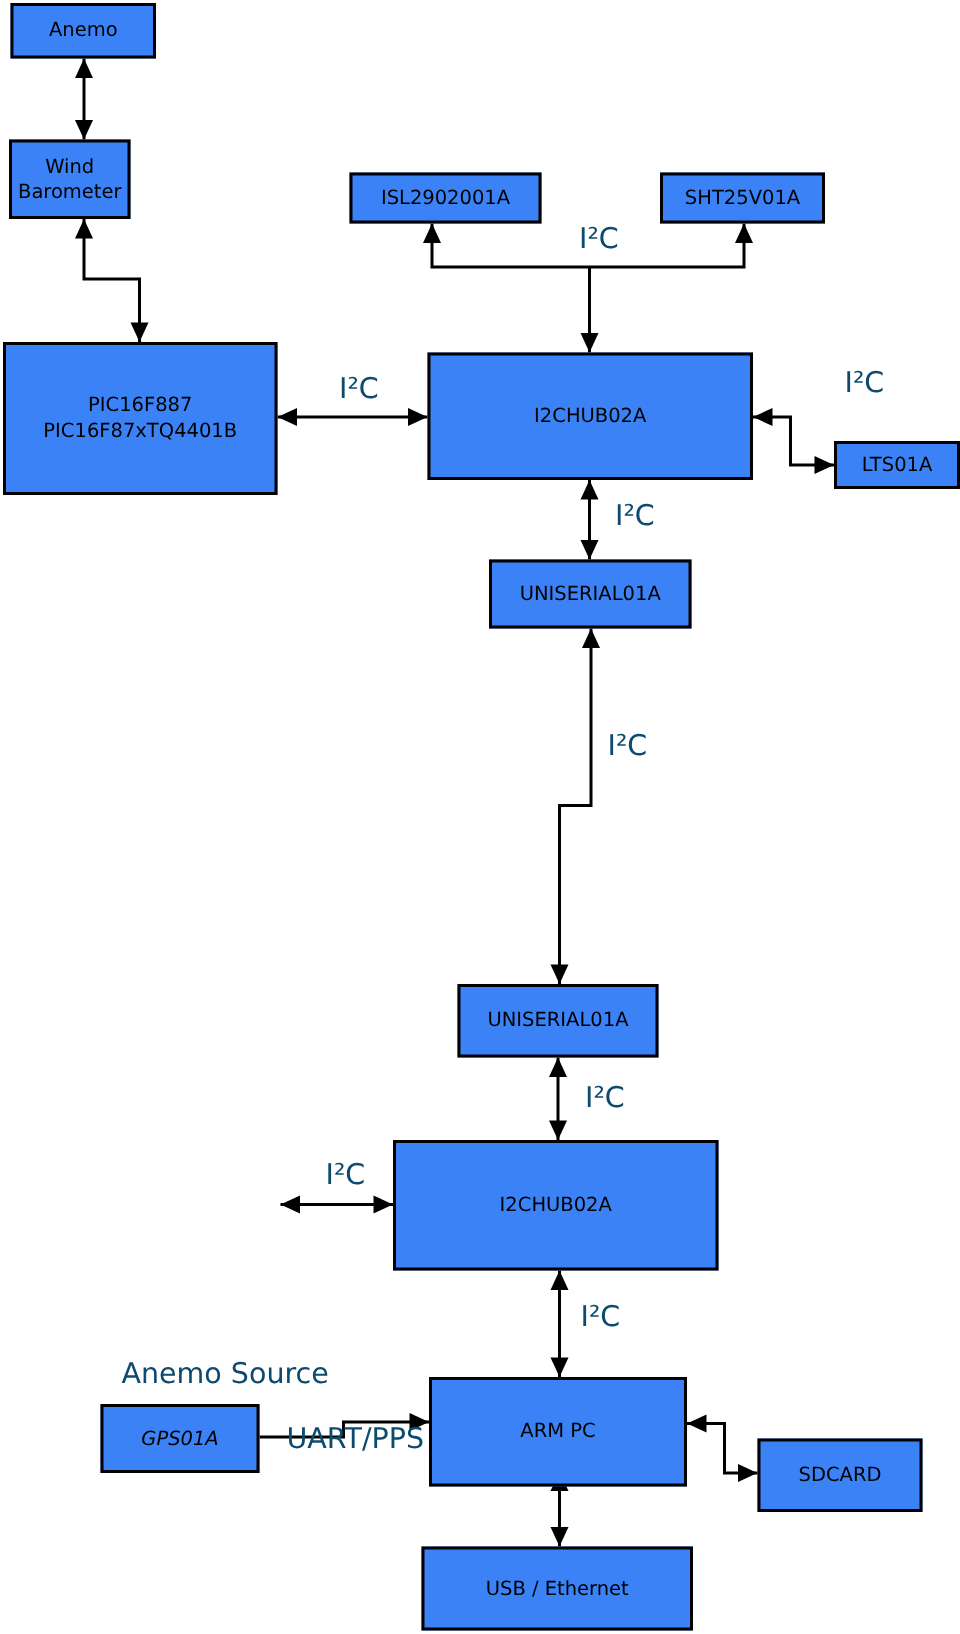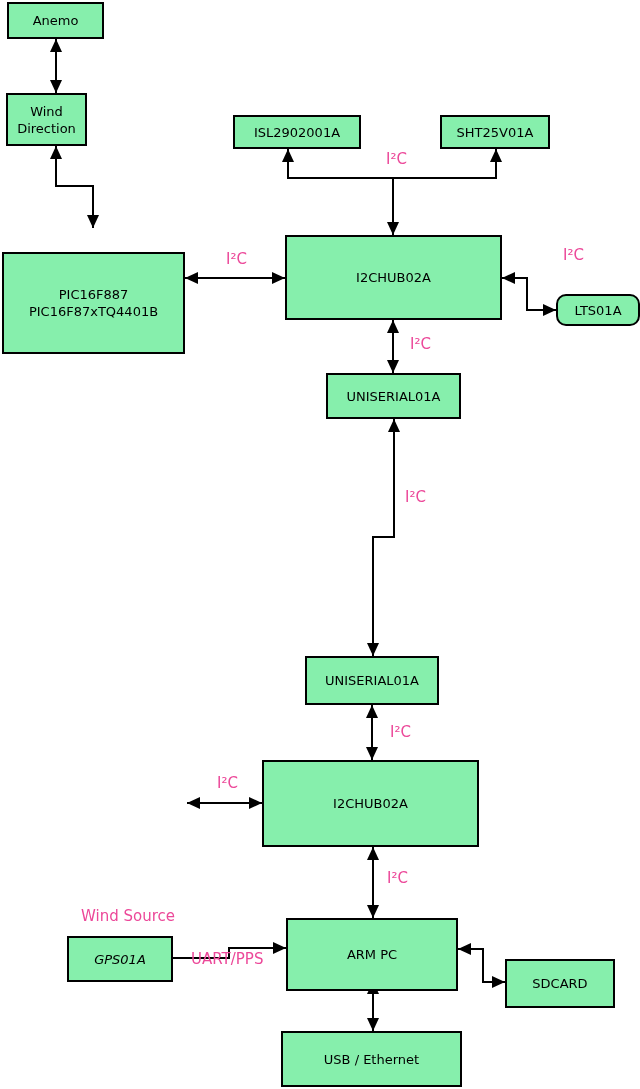--- a/index.html
+++ b/index.html
@@ -29,38 +29,38 @@
     stroke: #000000;
     stroke-width: 2;
   }
   .head {
     fill: #000000;
     stroke: none;
   }
   .node {
     position: absolute;
     box-sizing: border-box;
-    background: #86efac;
+    background: #3b82f6;
     border: 2px solid #000000;
     color: #000000;
     display: flex;
     flex-direction: column;
     align-items: center;
     justify-content: center;
     text-align: center;
     font-size: 13px;
     line-height: 17px;
   }
   .node-line {
     white-space: nowrap;
   }
   .flabel {
     position: absolute;
-    color: #ec4899;
-    font-size: 15px;
+    color: #0c4a6e;
+    font-size: 19px;
     line-height: 14px;
     white-space: nowrap;
   }
 </style>
 </head>
 <body>
 
 <div id="canvas">
   <svg id="edges" viewBox="0 0 640 1089" xmlns="http://www.w3.org/2000/svg">
       <g>
@@ -130,36 +130,36 @@
         <polyline class="wire" points="373,981 373,1031"></polyline>
         <polygon class="head" points="373,981 379,994 367,994"></polygon>
         <polygon class="head" points="373,1031 367,1018 379,1018"></polygon>
       </g>
     </svg>
 <div class="node" style="left: 7px; top: 2px; width: 97px; height: 37px;">
       <div class="node-line">Anemo</div>
     </div>
     <div class="node" style="left: 6px; top: 93px; width: 81px; height: 53px;">
       <div class="node-line">Wind</div>
-      <div class="node-line">Direction</div>
+      <div class="node-line">Barometer</div>
     </div>
-    <div class="node" style="left: 2px; top: 228px; width: 183px; height: 102px; margin-top: 24px;">
+    <div class="node" style="left: 2px; top: 228px; width: 183px; height: 102px;">
       <div class="node-line">PIC16F887</div>
       <div class="node-line">PIC16F87xTQ4401B</div>
     </div>
     <div class="node" style="left: 233px; top: 115px; width: 128px; height: 34px;">
       <div class="node-line">ISL2902001A</div>
     </div>
     <div class="node" style="left: 440px; top: 115px; width: 110px; height: 34px;">
       <div class="node-line">SHT25V01A</div>
     </div>
     <div class="node" style="left: 285px; top: 235px; width: 217px; height: 85px;">
       <div class="node-line">I2CHUB02A</div>
     </div>
-    <div class="node" style="left: 556px; top: 294px; width: 84px; height: 32px; border-radius: 10px;">
+    <div class="node" style="left: 556px; top: 294px; width: 84px; height: 32px;">
       <div class="node-line">LTS01A</div>
     </div>
     <div class="node" style="left: 326px; top: 373px; width: 135px; height: 46px;">
       <div class="node-line">UNISERIAL01A</div>
     </div>
     <div class="node" style="left: 305px; top: 656px; width: 134px; height: 49px;">
       <div class="node-line">UNISERIAL01A</div>
     </div>
     <div class="node" style="left: 262px; top: 760px; width: 217px; height: 87px;">
       <div class="node-line">I2CHUB02A</div>
@@ -177,15 +177,15 @@
       <div class="node-line">USB / Ethernet</div>
     </div>
     <div class="flabel" style="left: 386px; top: 152px;">I²C</div>
     <div class="flabel" style="left: 226px; top: 252px;">I²C</div>
     <div class="flabel" style="left: 563px; top: 248px;">I²C</div>
     <div class="flabel" style="left: 410px; top: 337px;">I²C</div>
     <div class="flabel" style="left: 405px; top: 490px;">I²C</div>
     <div class="flabel" style="left: 390px; top: 725px;">I²C</div>
     <div class="flabel" style="left: 217px; top: 776px;">I²C</div>
     <div class="flabel" style="left: 387px; top: 871px;">I²C</div>
-    <div class="flabel" style="left: 81px; top: 909px;">Wind Source</div>
+    <div class="flabel" style="left: 81px; top: 909px;">Anemo Source</div>
     <div class="flabel" style="left: 191px; top: 952px;">UART/PPS</div>
   </div>
 
 </body></html>

